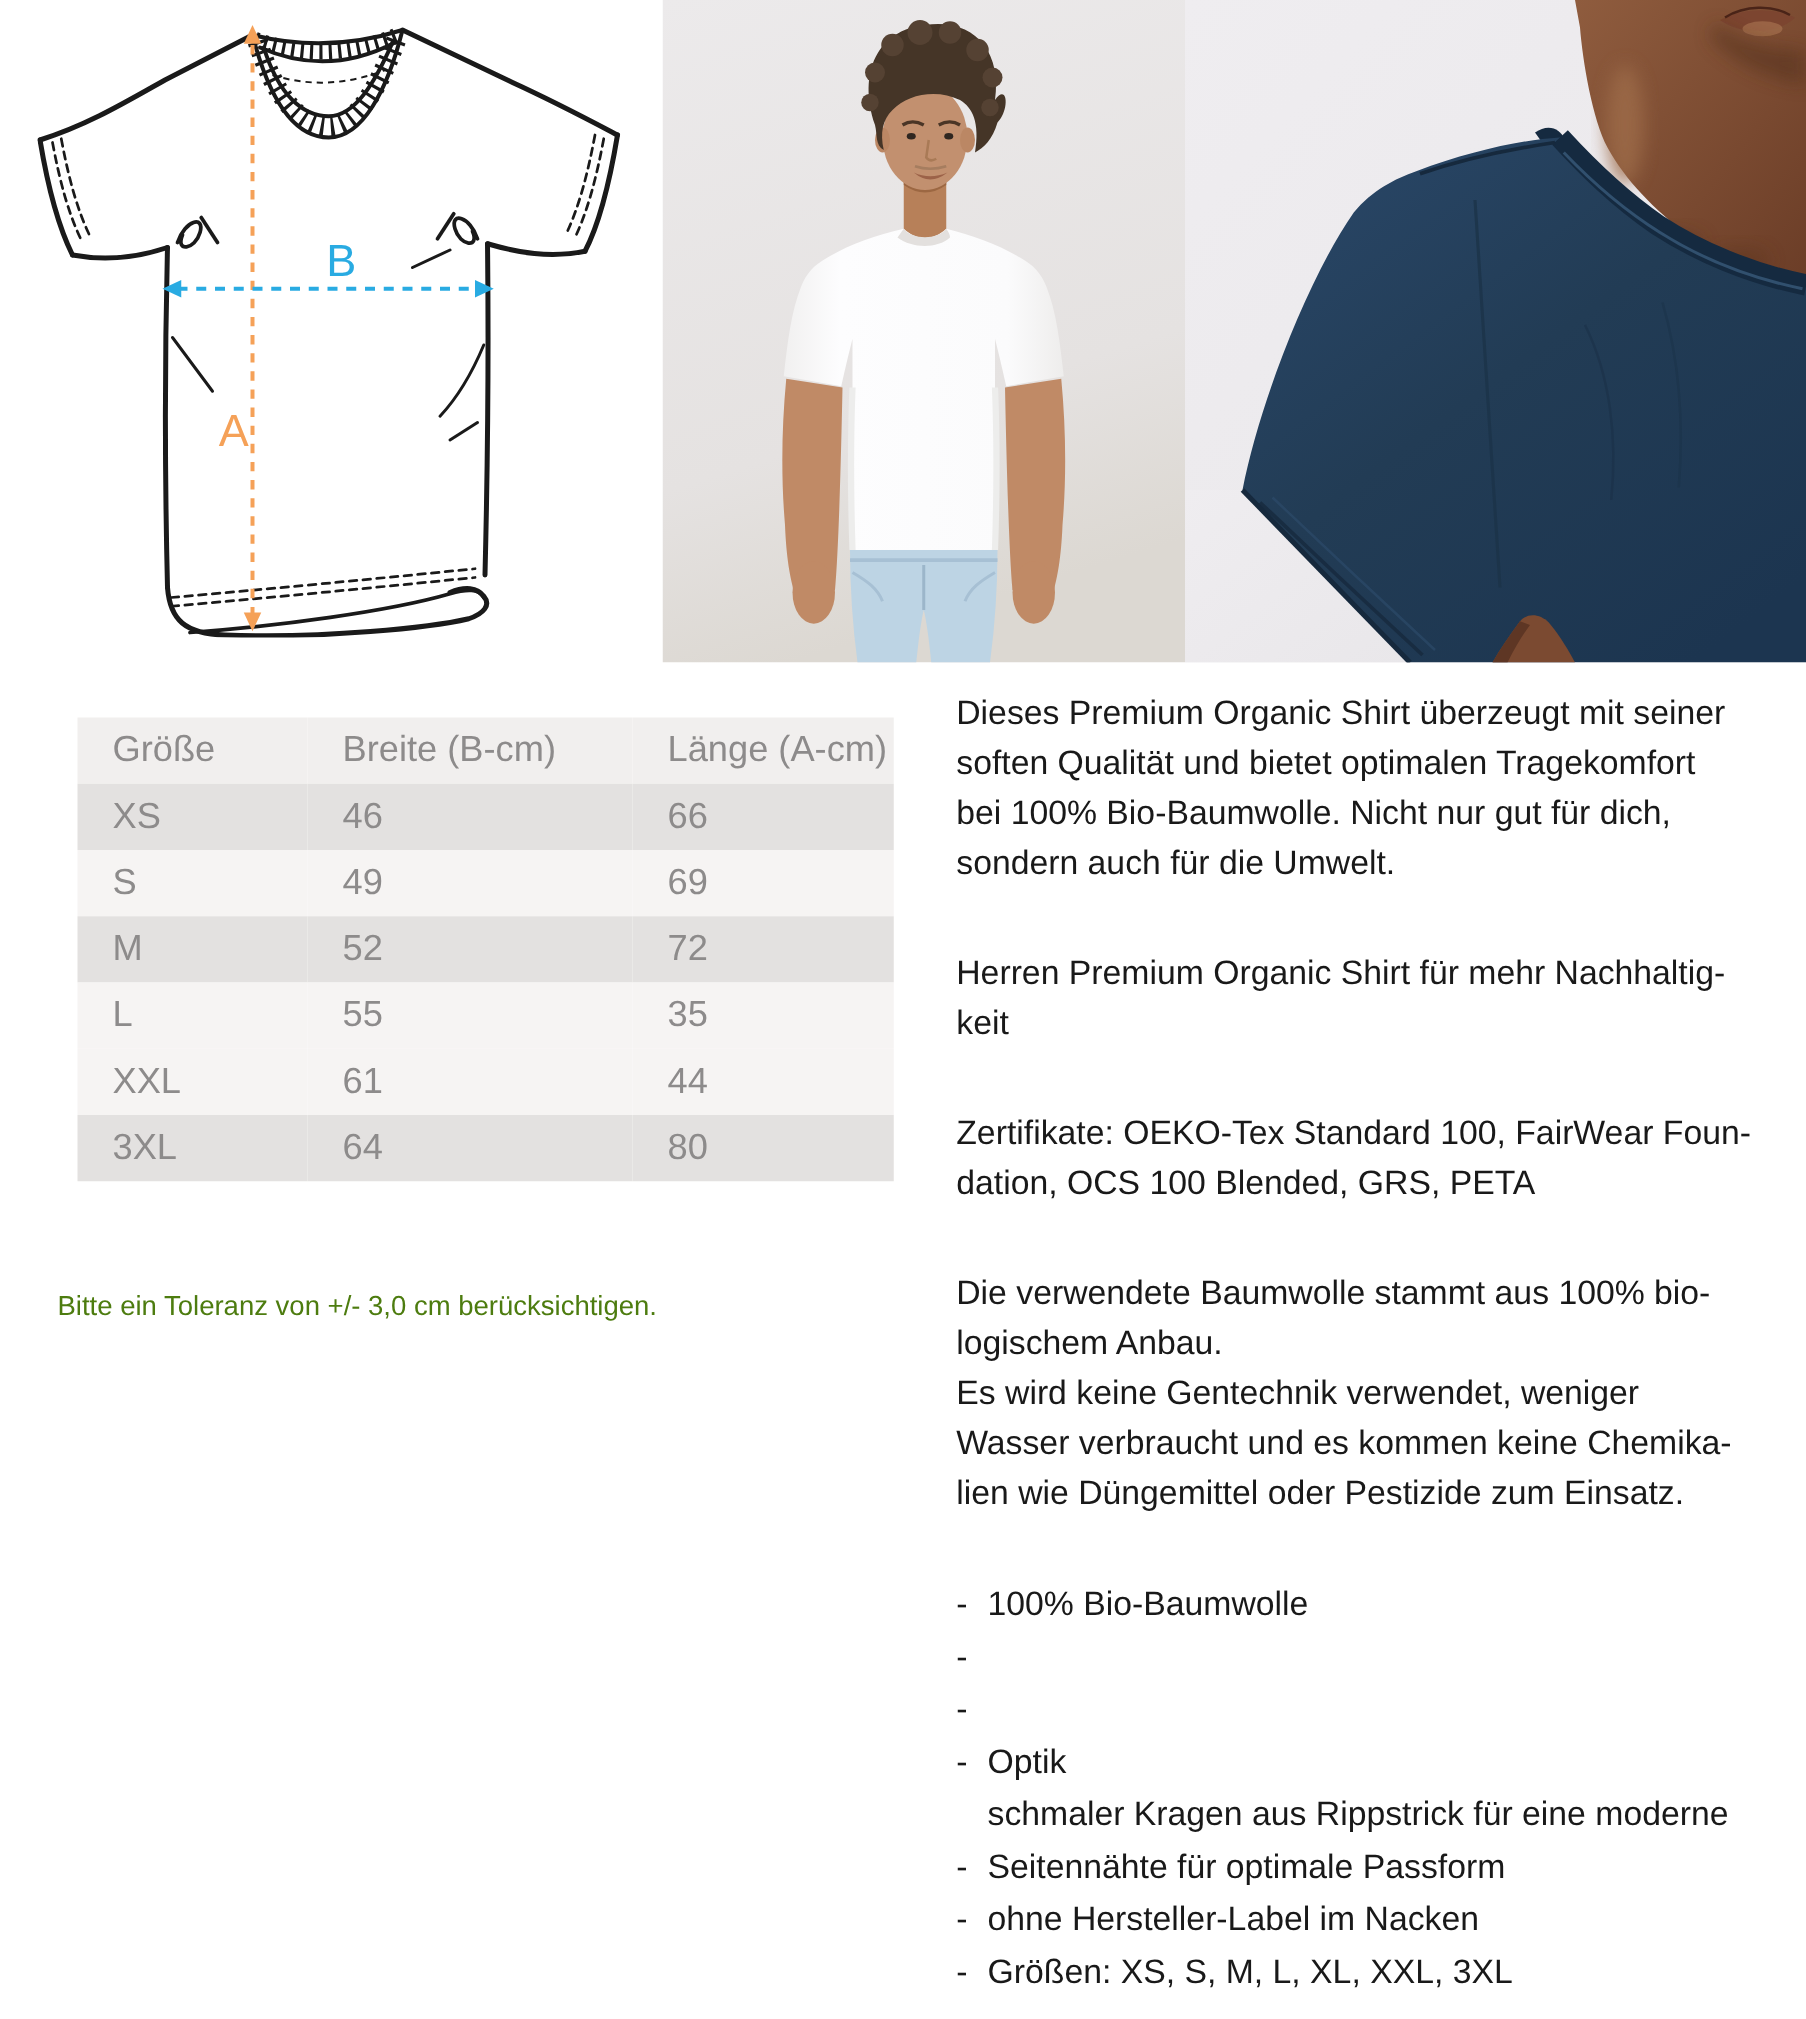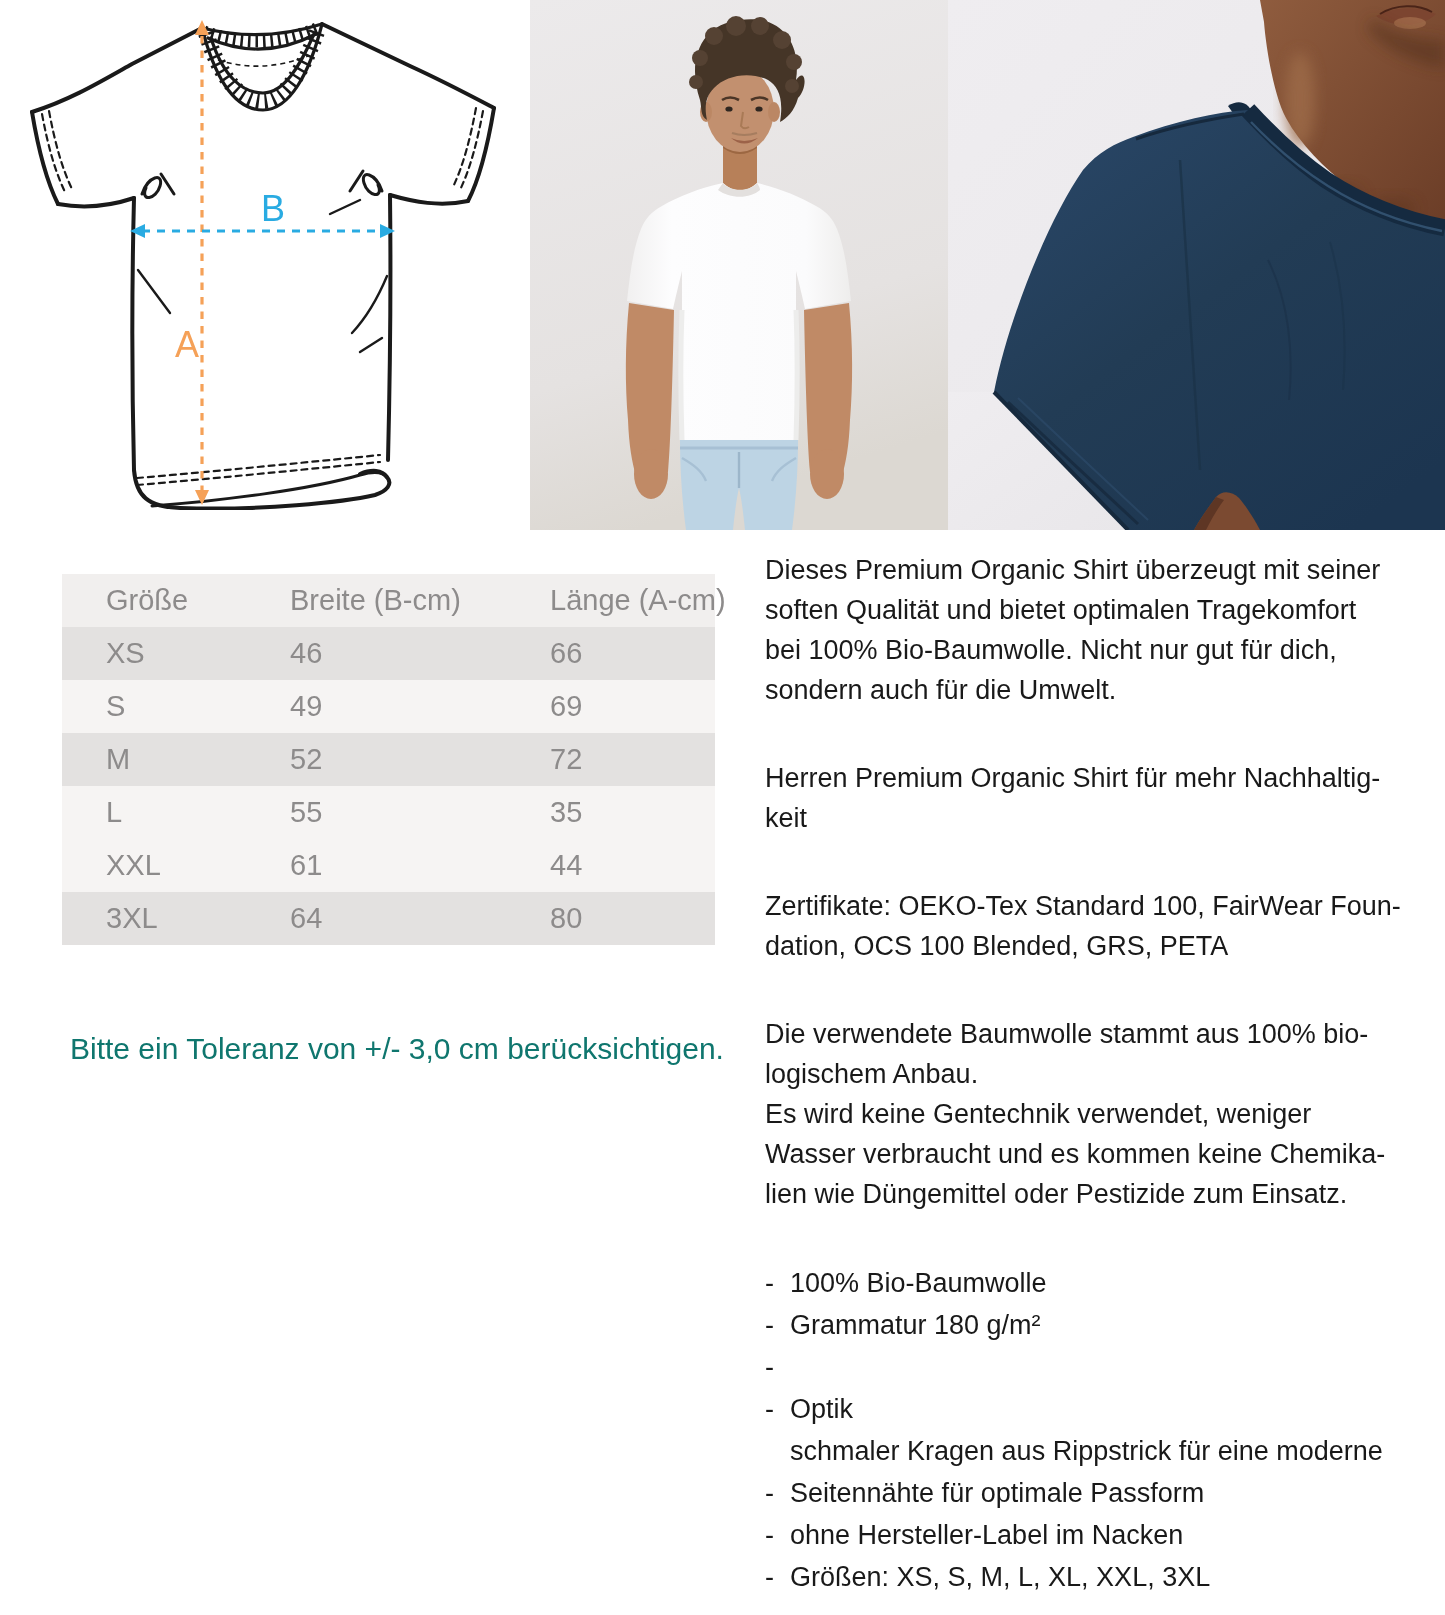--- a/index.html
+++ b/index.html
@@ -8,27 +8,27 @@
 
   
   .diagram{position:absolute;left:30px;top:8px;width:495px;height:502px;}
   .photo{position:absolute;top:0;height:530px;}
   .photo.model{left:530px;width:418px;}
   .photo.detail{left:948px;width:497px;}
 
   
   table.sizes{position:absolute;left:62px;top:574px;width:653px;border-collapse:collapse;
               table-layout:fixed;font-size:29px;color:#8d8b8b;}
-  table.sizes th,table.sizes td{height:53px;padding:0 0 0 44px;text-align:left;
+  table.sizes th,table.sizes td{height:53px;padding:0 0 0 28px;text-align:left;
               font-weight:normal;vertical-align:middle;white-space:nowrap;}
   table.sizes thead tr{background:#f1efee;}
   table.sizes tr.dark{background:#e3e1e0;}
   table.sizes tr.light{background:#f6f4f3;}
 
-  .tolerance{position:absolute;left:70px;top:1032px;font-size:30px;color:#0f766e;
+  .tolerance{position:absolute;left:46px;top:1032px;font-size:22px;color:#4d7c0f;
              white-space:nowrap;}
 
   
   .description{position:absolute;left:765px;top:550px;width:690px;color:#191919;}
   .para{margin-bottom:48px;}
   .dline{height:40px;line-height:40px;font-size:27px;white-space:nowrap;}
   .features .bullet{display:flex;align-items:flex-start;}
   .features .dash{width:25px;height:42px;line-height:42px;font-size:27px;flex:0 0 25px;}
   .features .bline{height:42px;line-height:42px;font-size:27px;white-space:nowrap;}
 
@@ -304,23 +304,20 @@
       </div>
       <div class="features">
         <div class="bullet">
           <span class="dash">-</span>
           <div>
             <div class="bline">100% Bio-Baumwolle</div>
           </div>
         </div>
         <div class="bullet">
           <span class="dash">-</span>
-          <div>
-            <div class="bline">Grammatur 180 g/m²</div>
-          </div>
         </div>
         <div class="bullet">
           <span class="dash">-</span>
         </div>
         <div class="bullet">
           <span class="dash">-</span>
           <div>
             <div class="bline">Optik</div>
             <div class="bline">schmaler Kragen aus Rippstrick für eine moderne</div>
           </div>

